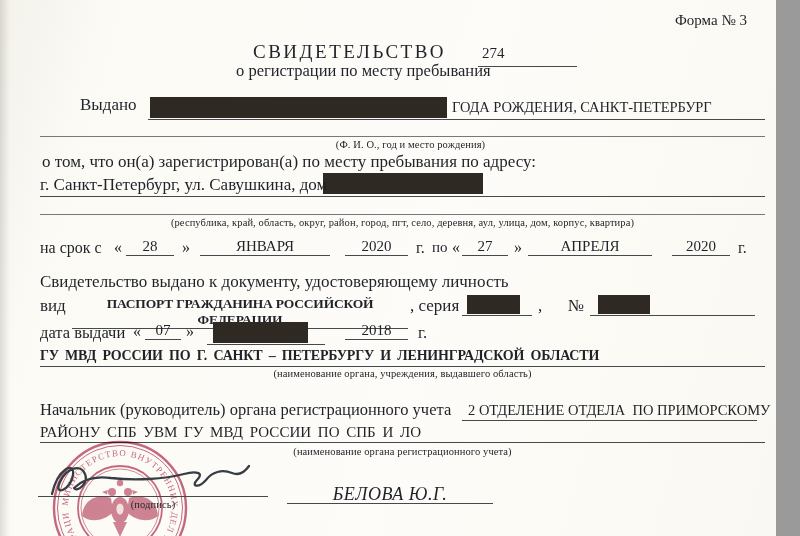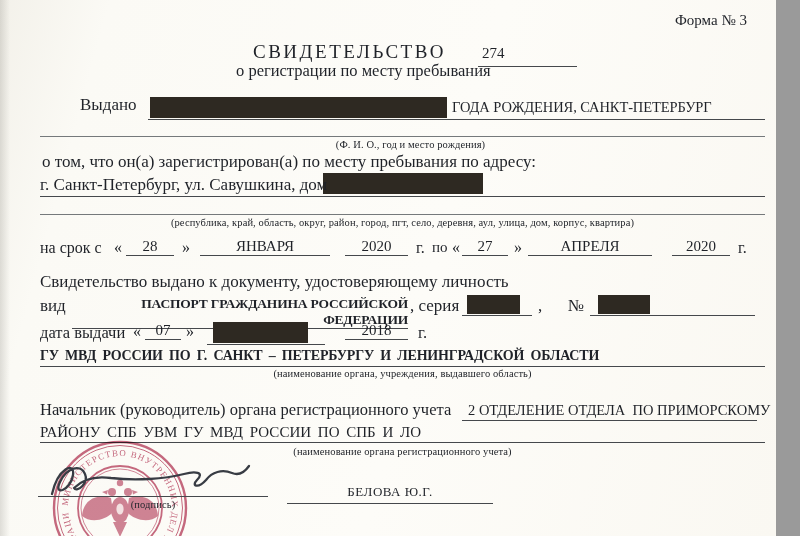--- a/index.html
+++ b/index.html
@@ -61,21 +61,21 @@
   <div class="abs z2 bold" style="left:432px;top:239px;font-size:15px;">по</div>
   <div class="abs z2" style="left:452px;top:239px;font-size:16px;">«</div>
   <div class="cell bold" style="left:462px;top:238px;width:46px;font-size:15px;">27</div>
   <div class="abs z2" style="left:514px;top:239px;font-size:16px;">»</div>
   <div class="cell bold" style="left:528px;top:238px;width:124px;font-size:15px;">АПРЕЛЯ</div>
   <div class="cell bold" style="left:672px;top:238px;width:58px;font-size:15px;">2020</div>
   <div class="abs z2" style="left:738px;top:239px;font-size:16px;">г.</div>
 
   <div class="abs z2 body-text" style="left:40px;top:272px;">Свидетельство выдано к документу, удостоверяющему личность</div>
   <div class="abs z2 body-text" style="left:40px;top:296px;">вид</div>
-  <div class="cell caps-cond" style="left:72px;top:296px;width:336px;font-size:13.5px;text-align:right;">ПАСПОРТ ГРАЖДАНИНА РОССИЙСКОЙ ФЕДЕРАЦИИ</div>
+  <div class="cell caps-cond" style="left:72px;top:296px;width:336px;font-size:13.5px;">ПАСПОРТ ГРАЖДАНИНА РОССИЙСКОЙ ФЕДЕРАЦИИ</div>
   <div class="abs z2 body-text" style="left:410px;top:296px;">, серия</div>
   <div class="redact" style="left:467px;top:295px;width:53px;height:19px;"></div>
   <div class="rule" style="left:462px;top:315px;width:70px;background:#45484c;"></div>
   <div class="abs z2 body-text" style="left:538px;top:296px;">,</div>
   <div class="abs z2 body-text" style="left:568px;top:296px;">№</div>
   <div class="redact" style="left:598px;top:295px;width:52px;height:19px;"></div>
   <div class="rule" style="left:590px;top:315px;width:165px;background:#45484c;"></div>
 
   <div class="abs z2" style="left:40px;top:323px;font-size:16.5px;">дата выдачи</div>
   <div class="abs z2" style="left:133px;top:323px;font-size:16px;">«</div>
@@ -92,21 +92,21 @@
 
   <div class="abs z2" style="left:40px;top:400px;font-size:16.5px;">Начальник (руководитель) органа регистрационного учета</div>
   <div class="abs z2 pre" style="left:468px;top:402px;font-size:14.5px;">2 ОТДЕЛЕНИЕ ОТДЕЛА  ПО ПРИМОРСКОМУ</div>
   <div class="rule" style="left:462px;top:420px;width:295px;background:#45484c;"></div>
   <div class="abs z2" style="left:40px;top:424px;font-size:15px;word-spacing:3px;">РАЙОНУ СПБ УВМ ГУ МВД РОССИИ ПО СПБ И ЛО</div>
   <div class="rule" style="left:40px;top:442px;width:725px;background:#45484c;"></div>
   <div class="cap" style="left:40px;top:446px;width:725px;">(наименование органа регистрационного учета)</div>
 
   <div class="rule" style="left:38px;top:496px;width:230px;background:#45484c;z-index:2;"></div>
   <div class="cap z2" style="left:38px;top:499px;width:230px;">(подпись)</div>
-  <div class="abs z2" style="left:287px;top:484px;width:206px;text-align:center;font-size:13px;letter-spacing:.5px;">БЕЛОВА Ю.Г.</div>
+  <div class="abs z2" style="left:287px;top:484px;width:206px;text-align:center;font-size:18px;letter-spacing:.5px;font-style:italic;">БЕЛОВА Ю.Г.</div>
   <div class="rule" style="left:287px;top:503px;width:206px;background:#45484c;"></div>
 
   <svg class="stamp-svg" width="176" height="176" viewBox="0 0 176 176">
     <defs>
       <path id="sring" d="M36,72 a52,52 0 1 1 104,0 a52,52 0 1 1 -104,0"></path>
       <path id="sbot" d="M56.9,103.1 A44,44 0 0 0 119.1,103.1"></path>
     </defs>
     <circle cx="88" cy="72" r="66" fill="none" stroke="#c35e78" stroke-width="2.4"></circle>
     <circle cx="88" cy="72" r="62.5" fill="none" stroke="#c35e78" stroke-width="1"></circle>
     <circle cx="88" cy="72" r="42" fill="none" stroke="#c35e78" stroke-width="1.8"></circle>

